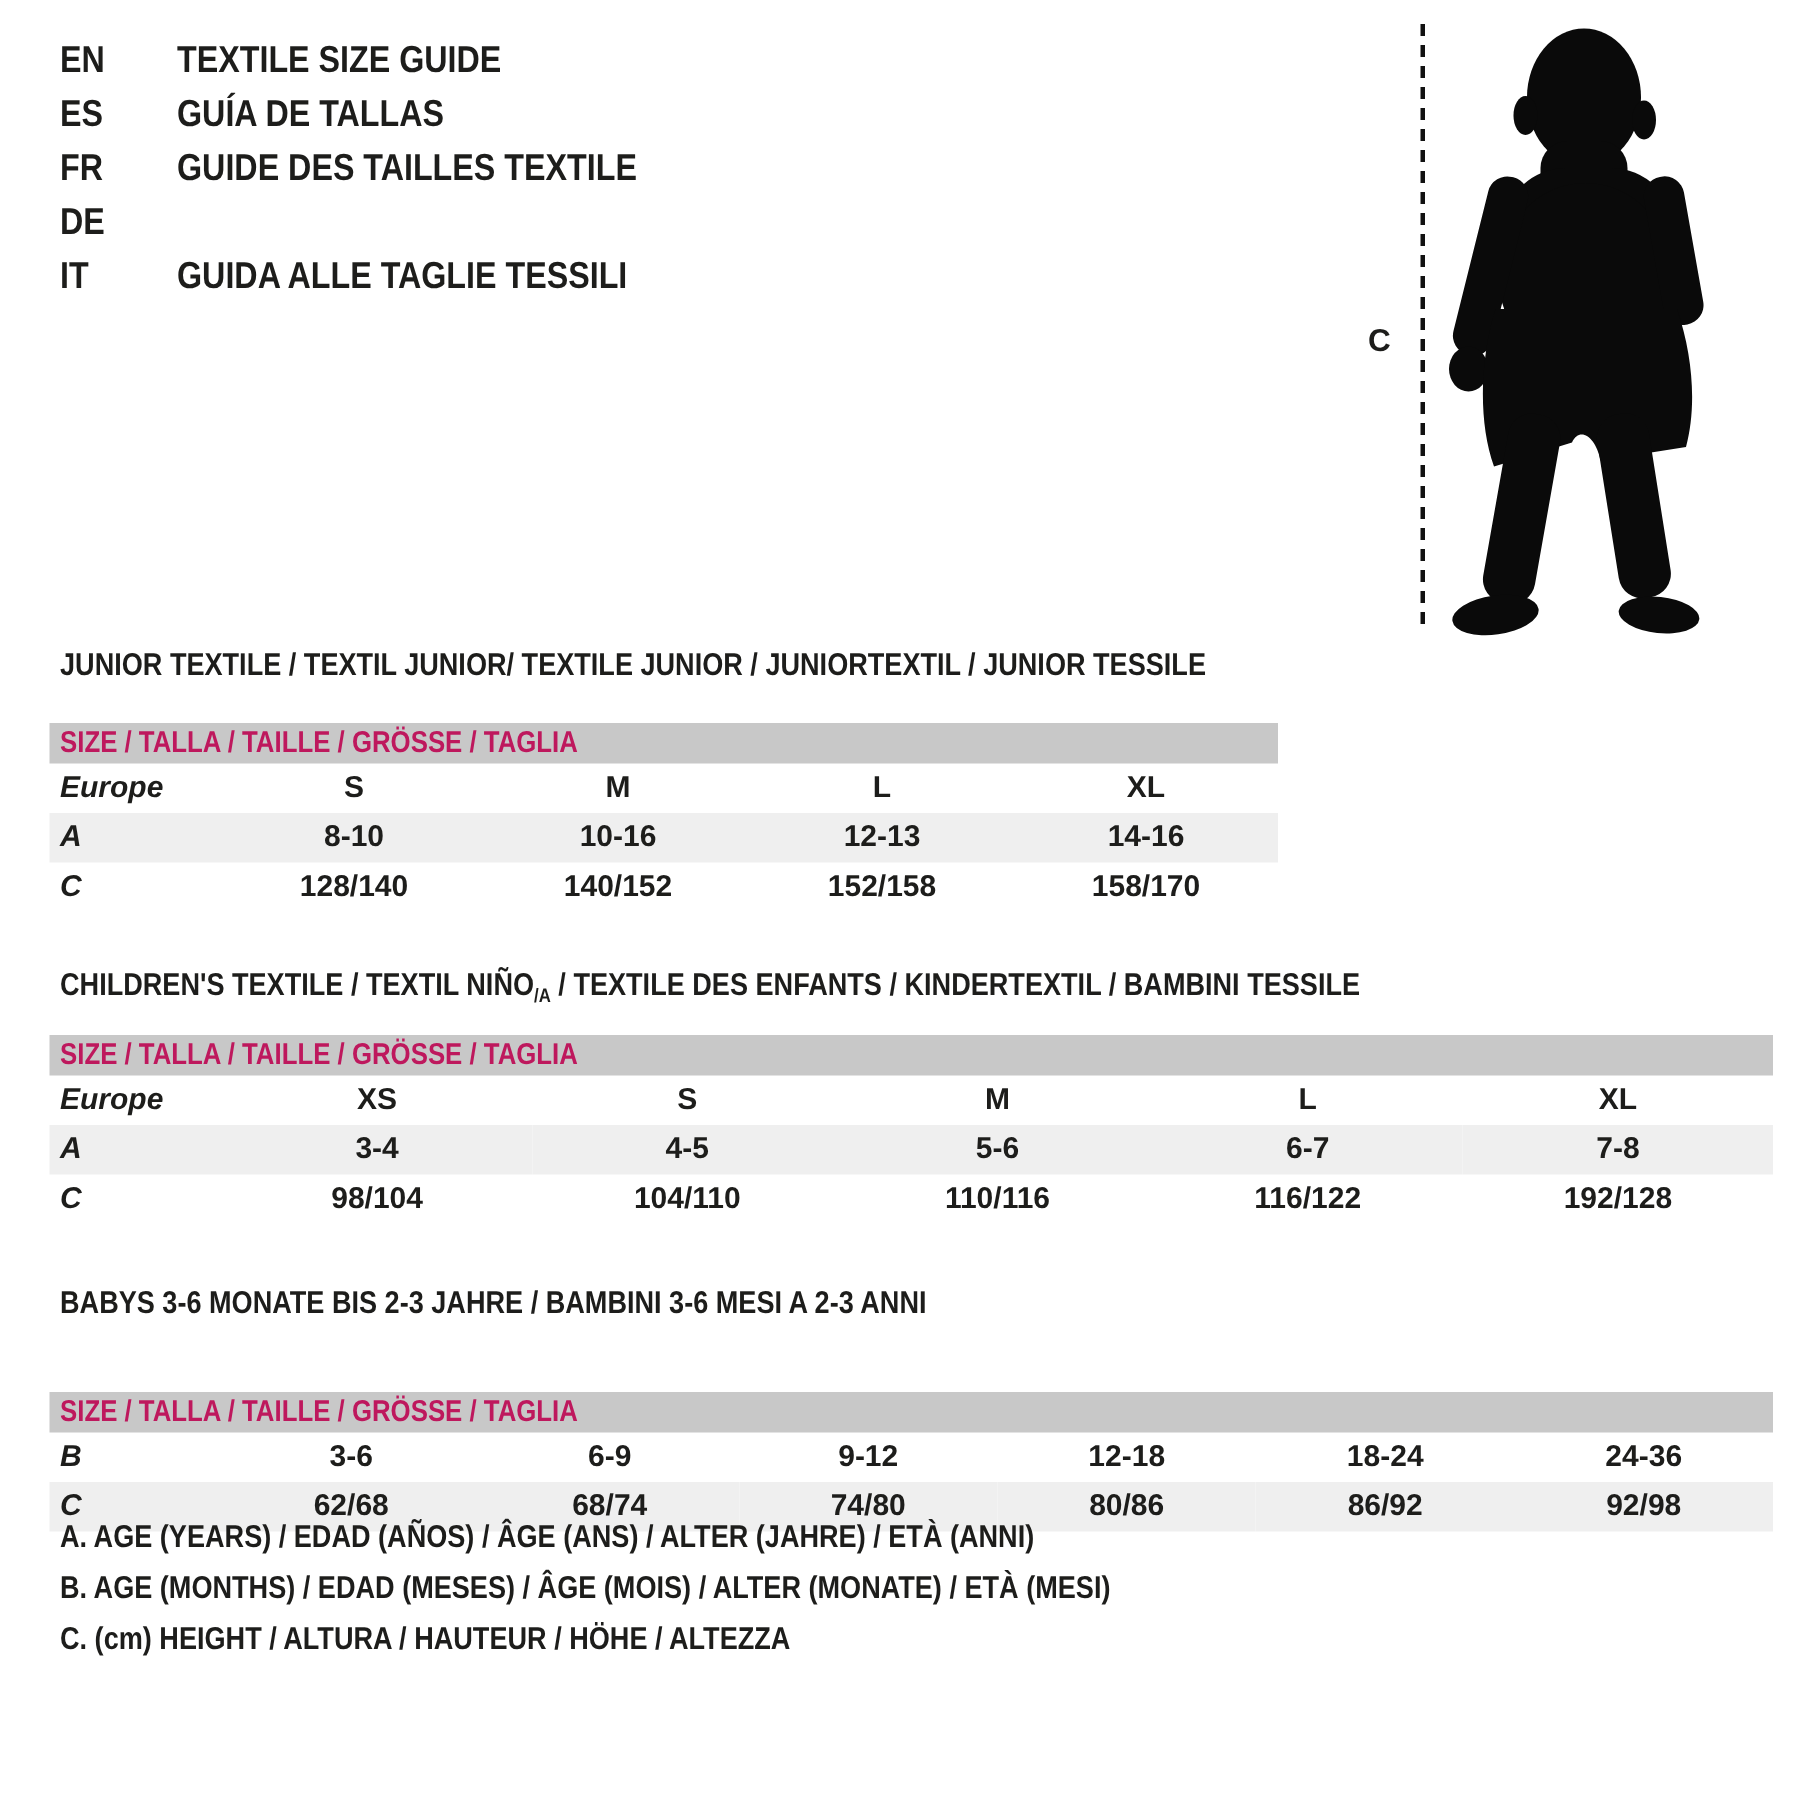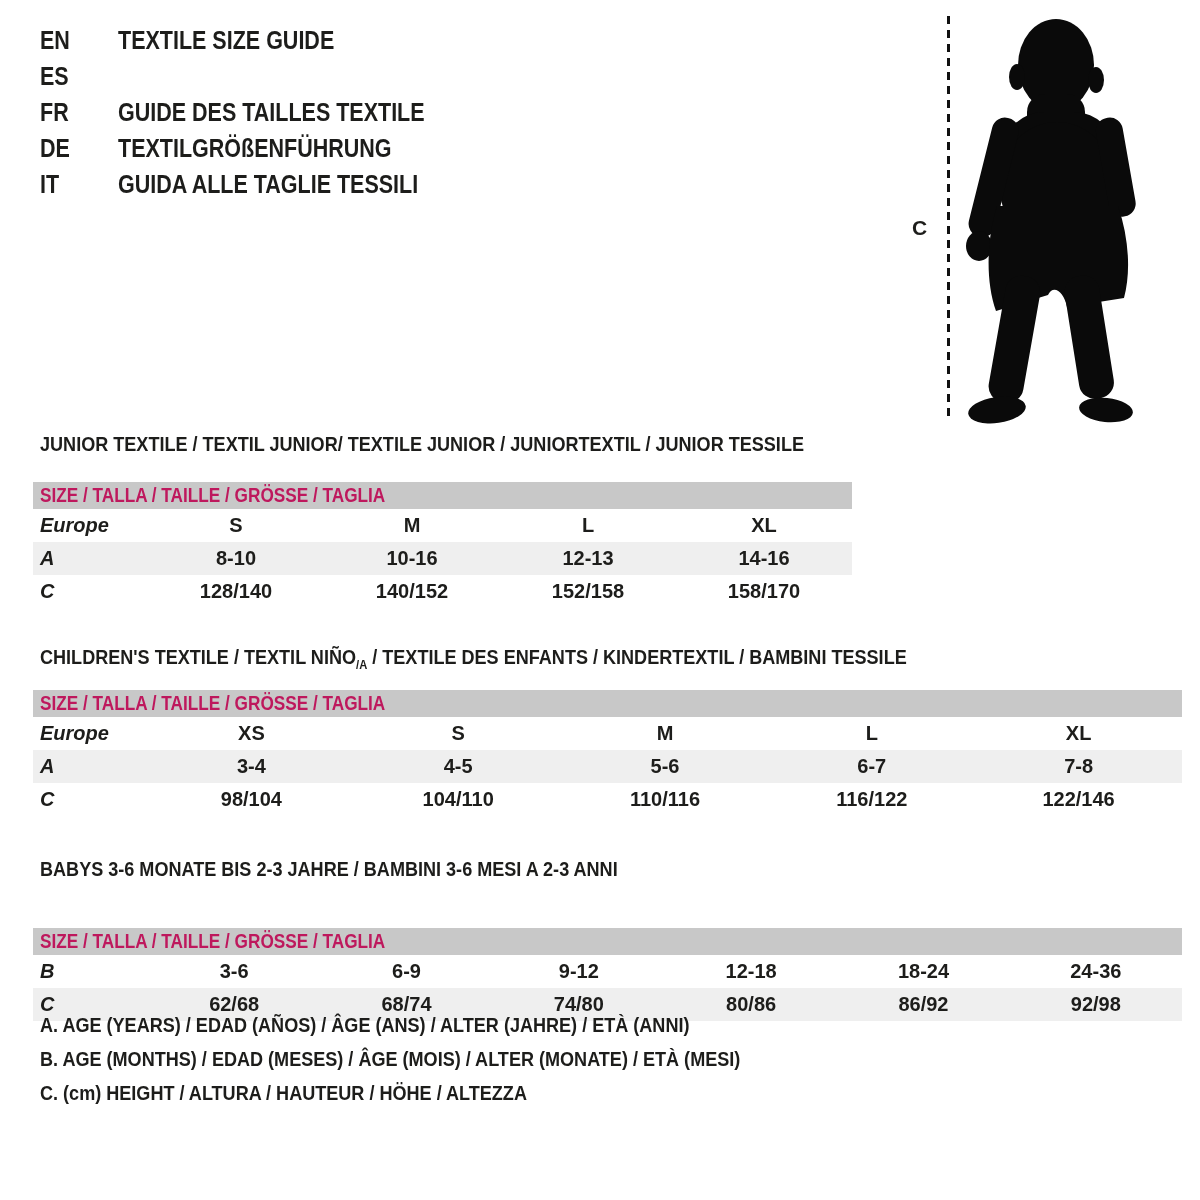--- a/index.html
+++ b/index.html
@@ -41,28 +41,28 @@
 
 <div id="canvas">
 
   <div class="abs" style="left:40px; top:22px;">
     <div class="lang-row">
       <span class="lang-code"><span class="condensed">EN</span></span>
       <span><span class="condensed">TEXTILE SIZE GUIDE</span></span>
     </div>
     <div class="lang-row">
       <span class="lang-code"><span class="condensed">ES</span></span>
+      <span><span class="condensed">GUÍA DE TALLAS</span></span>
     </div>
     <div class="lang-row">
       <span class="lang-code"><span class="condensed">FR</span></span>
       <span><span class="condensed">GUIDE DES TAILLES TEXTILE</span></span>
     </div>
     <div class="lang-row">
       <span class="lang-code"><span class="condensed">DE</span></span>
-      <span><span class="condensed">TEXTILGRÖßENFÜHRUNG</span></span>
     </div>
     <div class="lang-row">
       <span class="lang-code"><span class="condensed">IT</span></span>
       <span><span class="condensed">GUIDA ALLE TAGLIE TESSILI</span></span>
     </div>
   </div>
 
   <div class="abs" id="measure-label" style="left:912px; top:216px;">C</div>
   <div class="abs" id="measure-line" style="left:947px; top:16px;"></div>
 
@@ -171,21 +171,21 @@
       <td>5-6</td>
       <td>6-7</td>
       <td>7-8</td>
     </tr>
     <tr>
       <td class="rowlabel">C</td>
       <td>98/104</td>
       <td>104/110</td>
       <td>110/116</td>
       <td>116/122</td>
-      <td>122/146</td>
+      <td>192/128</td>
     </tr>
   </tbody>
     </table>
 
   <div class="abs section-title" style="left:40px; top:852px; line-height:33px;">
     <div><span class="condensed">BABYS 3-6 MONATE BIS 2-3 JAHRE / BAMBINI 3-6 MESI A 2-3 ANNI</span></div>
   </div>
   <table class="sizetable" style="left:33px; top:928px; width:1149px;">
     <colgroup>
         <col style="width:115px">

